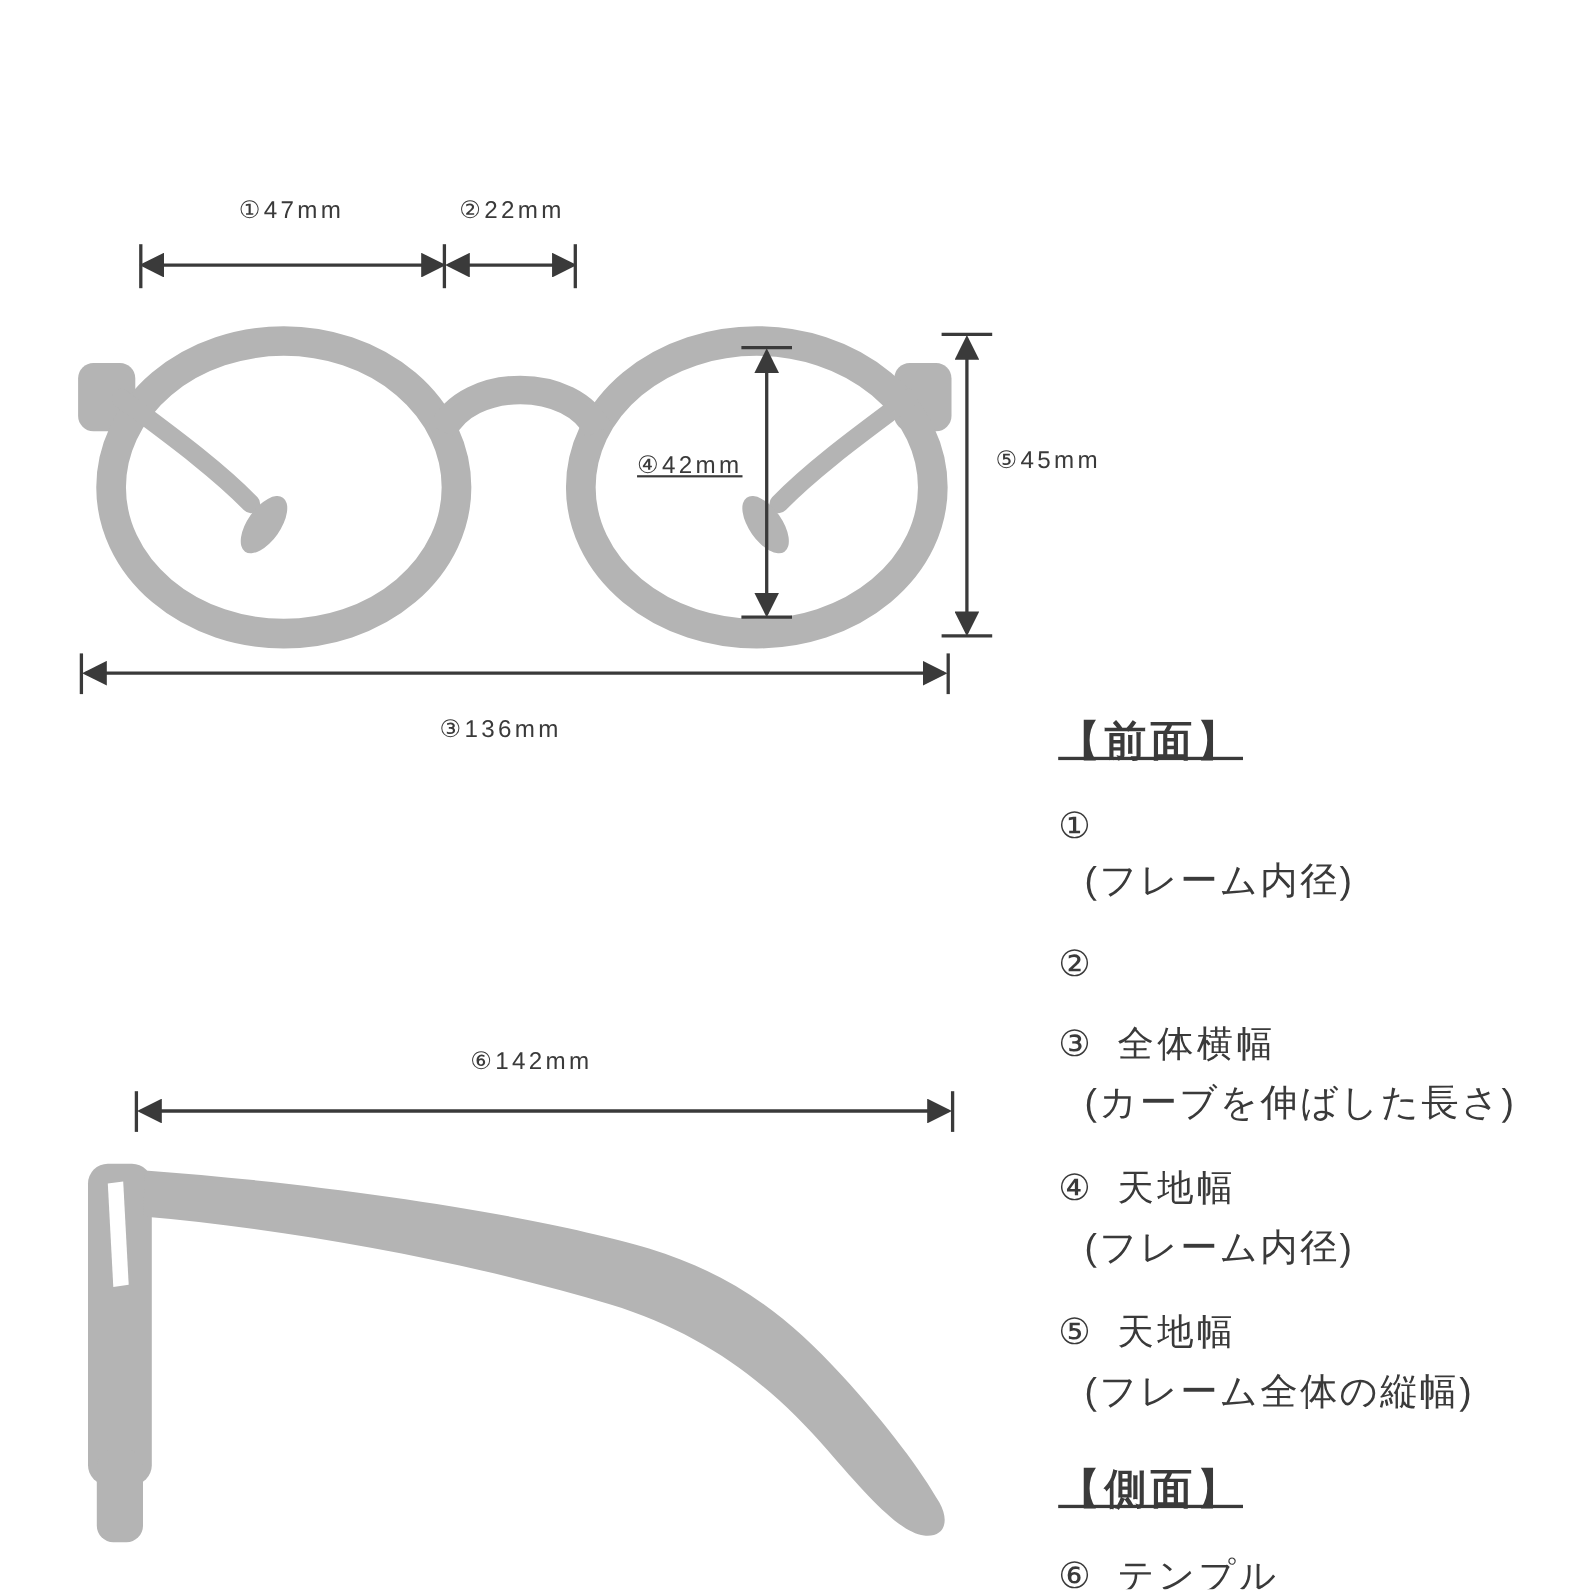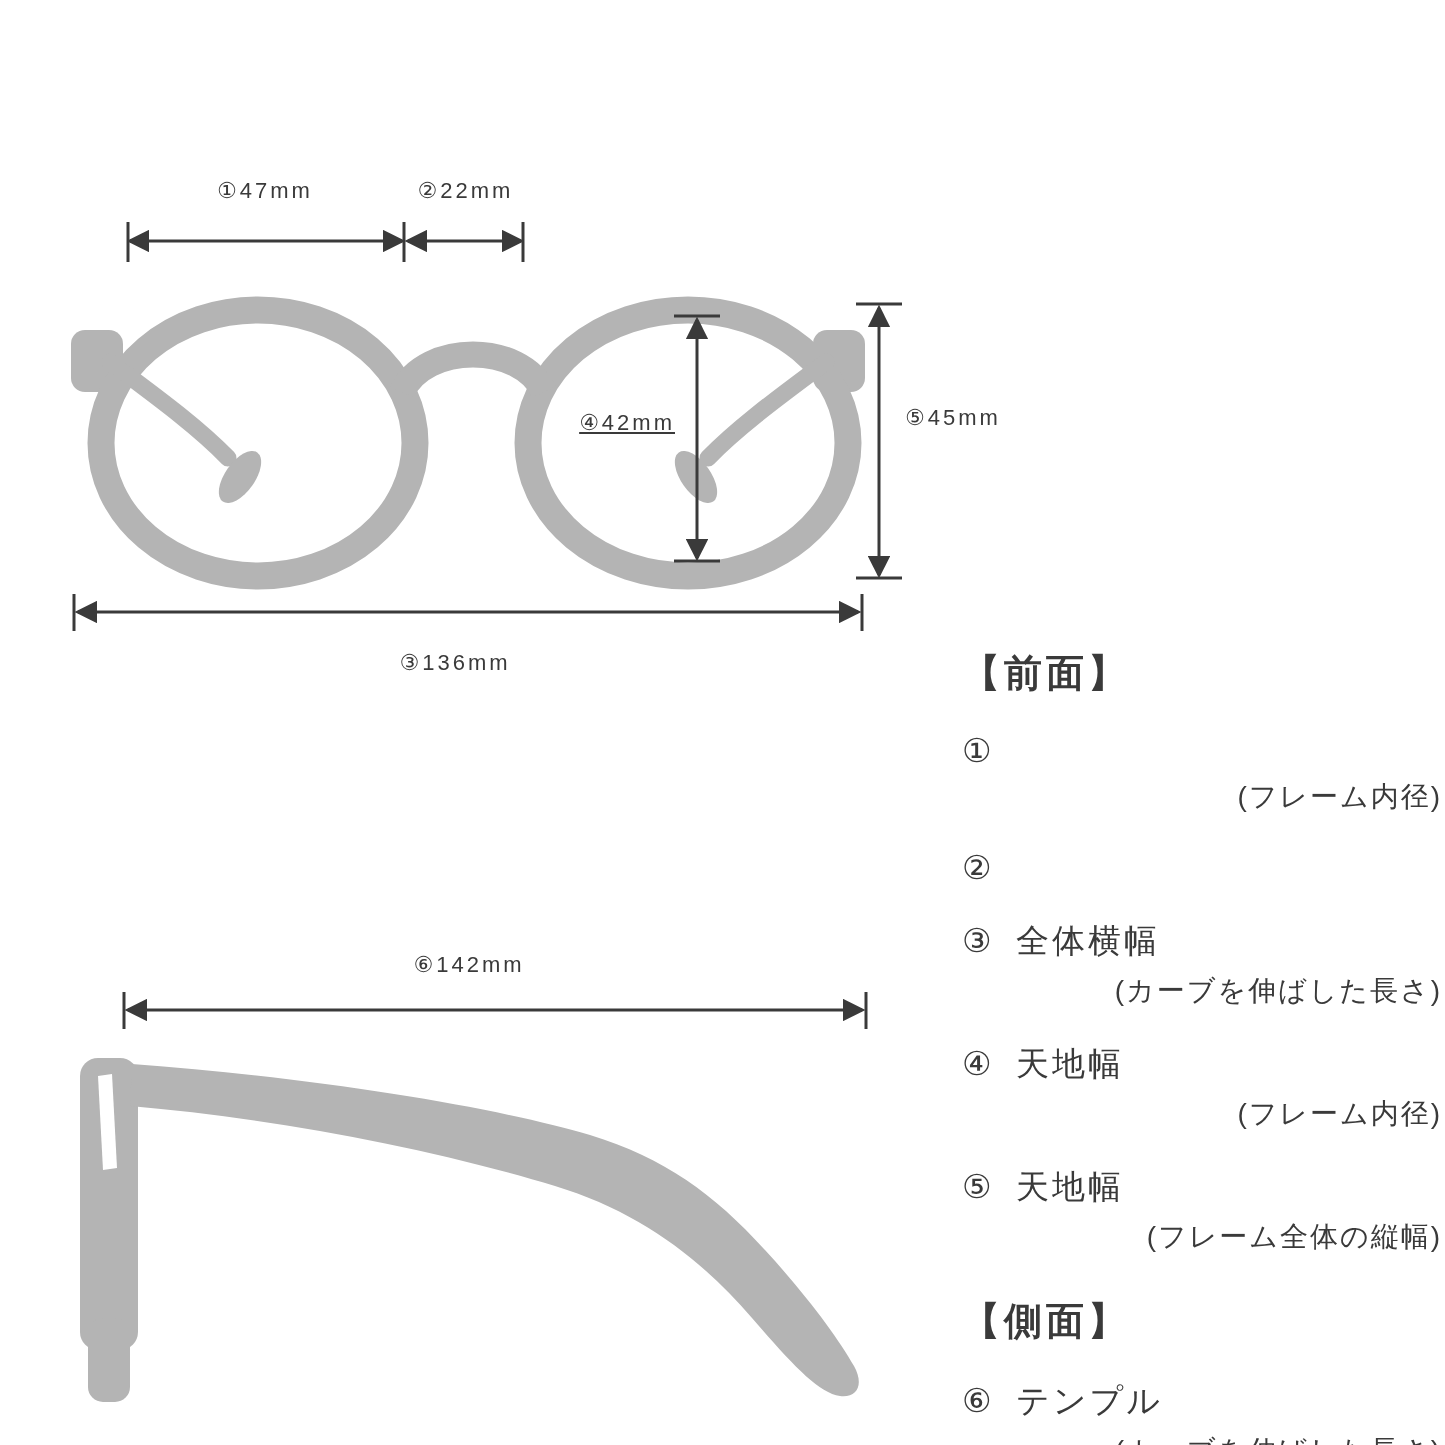--- a/index.html
+++ b/index.html
@@ -33,38 +33,38 @@
   .legend {
     position: absolute;
     left: 962px;
     top: 648px;
     width: 480px;
   }
   .legend-header {
     font-size: 38px;
     font-weight: bold;
     letter-spacing: 4px;
+    text-decoration: underline;
   }
   .legend-header.second { margin-top: 40px; }
   .legend-item {
     display: flex;
     align-items: baseline;
     font-size: 33px;
     letter-spacing: 3px;
     margin-top: 32px;
   }
   .legend-num { width: 54px; flex: 0 0 54px; }
   .legend-label { flex: 1; }
   .legend-note {
-    font-size: 28px;
+    font-size: 34px;
     letter-spacing: 2px;
-    margin-left: 40px;
+    margin-left: 24px;
     margin-top: 8px;
     min-height: 0;
-    text-align: right;
   }
   .legend-note:empty { margin-top: 0; }
 </style>
 </head>
 <body>
 
 <div class="canvas">
 
   <svg class="diagram-svg" width="1445" height="1445" viewBox="0 0 1445 1445">
     <defs>
@@ -128,21 +128,21 @@
       <line x1="124" y1="992" x2="124" y2="1029"></line>
       <line x1="866" y1="992" x2="866" y2="1029"></line>
     </g>
   </svg>
 
   <div class="dim-label center" style="left:150px; top:178px; width:230px;">①47mm</div>
   <div class="dim-label center" style="left:398px; top:178px; width:135px;">②22mm</div>
   <div class="dim-label right" style="left:505px; top:410px; width:170px;text-decoration:underline;">④42mm</div>
   <div class="dim-label" style="left:905px; top:405px;">⑤45mm</div>
   <div class="dim-label center" style="left:350px; top:650px; width:210px;">③136mm</div>
-  <div class="dim-label center" style="left:364px; top:952px; width:210px;">⑥142mm</div>
+  <div class="dim-label center" style="left:378px; top:952px; width:210px;">⑥142mm</div>
 
   <div class="legend">
     <div class="legend-header">【前面】</div>
 
     <div class="legend-item">
       <span class="legend-num">①</span>
     </div>
     <div class="legend-note">(フレーム内径)</div>
 
     <div class="legend-item">

